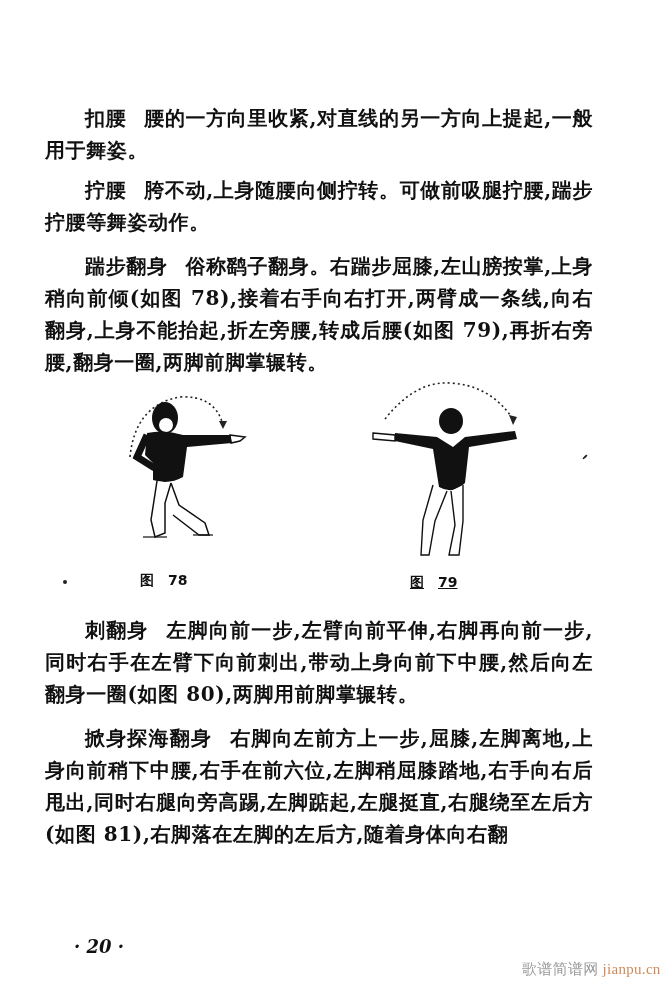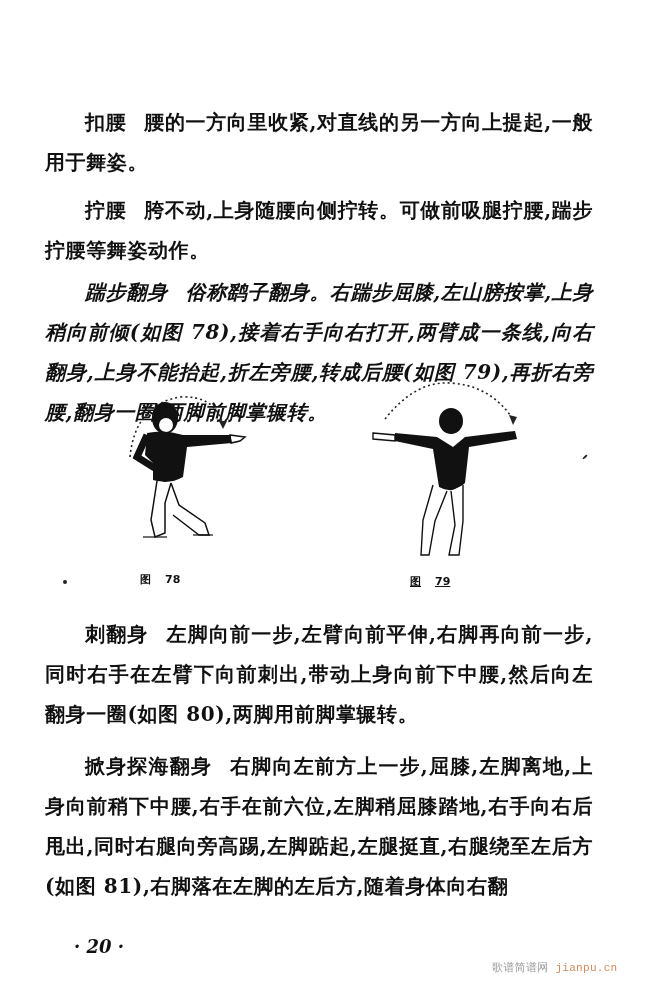--- a/index.html
+++ b/index.html
@@ -5,58 +5,58 @@
   html, body { margin: 0; padding: 0; }
   body {
     width: 672px; height: 985px; overflow: hidden;
     background: #ffffff; position: relative;
     font-family: "DejaVu Serif", "Liberation Serif", serif;
     color: #111;
   }
   .page { position: absolute; left: 0; top: 0; width: 672px; height: 985px; }
   .text-block {
     position: absolute; left: 45px; width: 548px;
-    font-size: 20px; line-height: 40px; letter-spacing: 0.6px;
+    font-size: 20px; line-height: 32px; letter-spacing: 0.6px;
     text-align: justify; font-weight: bold;
   }
   .para { margin: 0; text-indent: 40px; }
   .term { font-weight: 900; margin-right: 18px; }
   .figure { position: absolute; }
   .fig-caption {
-    position: absolute; font-size: 11px; font-weight: bold;
+    position: absolute; font-size: 14px; font-weight: bold;
     font-family: "DejaVu Sans", "Liberation Sans", sans-serif;
   }
   .fig-caption .num { margin-left: 14px; }
   .page-number {
     position: absolute; left: 58px; top: 936px; font-size: 18px;
     font-style: italic; font-weight: 900;
     font-family: "DejaVu Serif", serif;
     margin-left: 16px;
   }
   .watermark {
-    position: absolute; left: 492px; top: 960px; font-size: 11px;
-    color: #9a9a9a; font-family: Liberation Mono, monospace;
+    position: absolute; left: 522px; top: 960px; font-size: 15px;
+    color: #9a9a9a; font-family: Liberation Serif, serif;
     letter-spacing: 0.3px;
   }
   .watermark .domain { color: #d08a5a; }
   .stray-dot { position: absolute; width: 4px; height: 4px; background: #222; border-radius: 50%; }
 </style>
 </head>
 <body>
 
 <div class="page">
 
   <div class="text-block" style="top:102px;">
     <p class="para">
       <span class="term">扣腰</span><span>腰的一方向里收紧,对直线的另一方向上提起,一般用于舞姿。</span>
     </p>
     <p class="para" style="margin-top:8px;">
       <span class="term">拧腰</span><span>胯不动,上身随腰向侧拧转。可做前吸腿拧腰,踹步拧腰等舞姿动作。</span>
     </p>
-    <p class="para" style="margin-top:2px;font-style:italic;">
+    <p class="para" style="margin-top:12px;">
       <span class="term">踹步翻身</span><span>俗称鹞子翻身。右踹步屈膝,左山膀按掌,上身稍向前倾(如图 78),接着右手向右打开,两臂成一条线,向右翻身,上身不能抬起,折左旁腰,转成后腰(如图 79),再折右旁腰,翻身一圈,两脚前脚掌辗转。</span>
     </p>
   </div>
 
   <div class="figure" style="left:95px; top:385px; width:160px; height:170px;">
     <svg width="160" height="170" viewBox="0 0 160 170">
       <path d="M 35 72 Q 40 20 85 12 Q 120 10 128 40" fill="none" stroke="#222" stroke-width="1.6" stroke-dasharray="2,3"></path>
       <polygon points="124,36 132,36 128,44" fill="#222"></polygon>
       <ellipse cx="70" cy="33" rx="13" ry="16" fill="#111"></ellipse>
       <ellipse cx="71" cy="40" rx="7" ry="7" fill="#fff"></ellipse>

